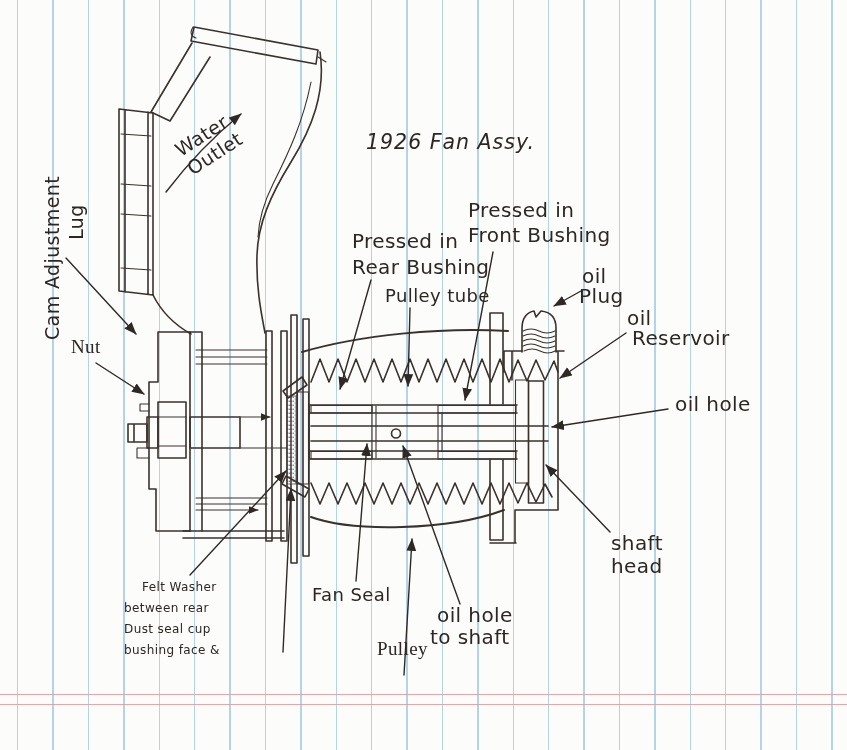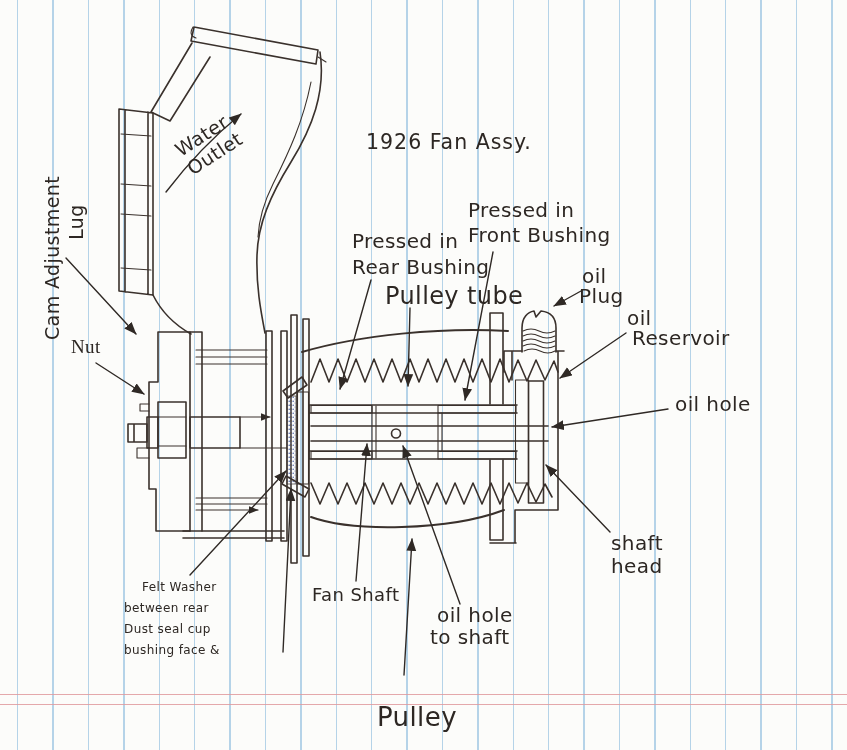--- a/index.html
+++ b/index.html
@@ -140,38 +140,38 @@
       <path class="ann" d="M668,409 L552,427" marker-end="url(#ah)"></path>
       <path class="ann" d="M610,532 L546,465" marker-end="url(#ah)"></path>
       <path class="ann" d="M190,575 L286,471" marker-end="url(#ah)"></path>
       <path class="ann" d="M283,652 L291,489" marker-end="url(#ah)"></path>
       <path class="ann" d="M356,581 L367,444" marker-end="url(#ah)"></path>
       <path class="ann" d="M460,604 L403,446" marker-end="url(#ah)"></path>
       <path class="ann" d="M404,675 L412,539" marker-end="url(#ah)"></path>
     </g>
   </svg>
 
-  <div class="lbl" style="left:366px; top:131px; font-size:20.5px; letter-spacing:1px;">1926 Fan Assy.</div>
+  <div class="lbl" style="left:366px; top:131px; font-size:20.5px; letter-spacing:1px;font-style:italic;">1926 Fan Assy.</div>
 
   <div class="lbl" style="left:-33px; top:247px; width:170px; text-align:center; font-size:19px; transform:rotate(-90deg);">Cam Adjustment</div>
   <div class="lbl" style="left:46px; top:211px; width:60px; text-align:center; font-size:19px; transform:rotate(-90deg);">Lug</div>
 
   <div class="lbl" style="left:71px; top:336px; font-size:19px;font-family:Liberation Serif, serif;">Nut</div>
 
   <div class="lbl" style="left:178px; top:122px; font-size:19px; transform:rotate(-33deg);">
     <span>Water</span>
     <span>Outlet</span>
   </div>
 
   <div class="lbl" style="left:352px; top:228px; line-height:26px;">
     <span>Pressed in</span>
     <span>Rear Bushing</span>
   </div>
 
-  <div class="lbl" style="left:385px; top:285px; font-size:24px;">Pulley tube</div>
+  <div class="lbl" style="left:385px; top:285px; font-size:18px;">Pulley tube</div>
 
   <div class="lbl" style="left:468px; top:198px; line-height:25px;">
     <span>Pressed in</span>
     <span>Front Bushing</span>
   </div>
 
   <div class="lbl" style="left:579px; top:266px; line-height:20px;">
     <span style="margin-left:3px">oil</span>
     <span>Plug</span>
   </div>
@@ -190,23 +190,23 @@
     <span>head</span>
   </div>
 
   <div class="lbl" style="left:124px; top:577px; font-size:12px; line-height:21px;">
     <span style="margin-left:18px">Felt Washer</span>
     <span>between rear</span>
     <span>Dust seal cup</span>
     <span>bushing face &amp;</span>
   </div>
 
-  <div class="lbl" style="left:312px; top:584px; font-size:18px;">Fan Shaft</div>
+  <div class="lbl" style="left:312px; top:584px; font-size:18px;">Fan Seal</div>
 
   <div class="lbl" style="left:430px; top:604px; line-height:22px;">
     <span style="margin-left:7px">oil hole</span>
     <span>to shaft</span>
   </div>
 
 
-  <div class="lbl" style="left:377px; top:706px; font-size:26px;">Pulley</div>
+  <div class="lbl" style="left:377px; top:638px; font-size:19px;font-family:Liberation Serif, serif;">Pulley</div>
 
 </div>
 
 </body></html>

